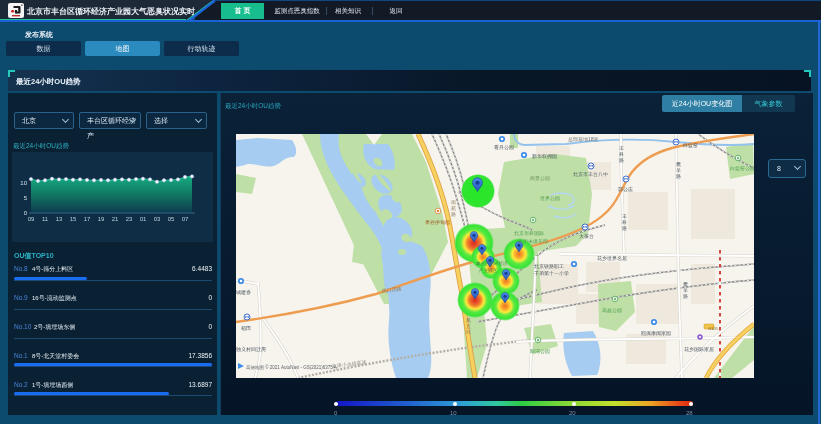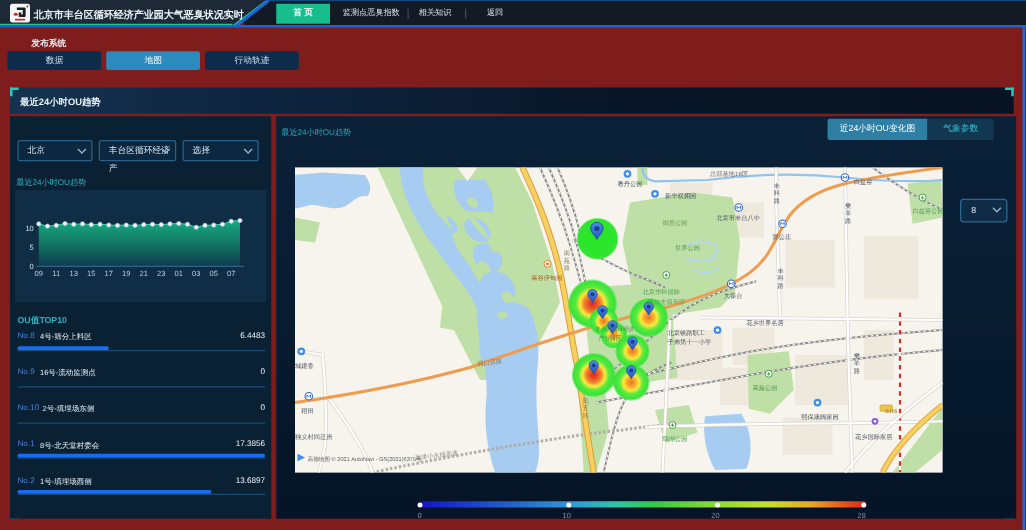--- a/index.html
+++ b/index.html
@@ -1,18 +1,18 @@
 <!DOCTYPE html>
 <html><head>
 <meta charset="utf-8">
 <style>
   * { margin:0; padding:0; box-sizing:border-box; }
   html,body { width:821px; height:424px; overflow:hidden; background:#04101f; font-family:"Liberation Sans", sans-serif; }
   .abs { position:absolute; }
-  #stage { position:relative; width:821px; height:424px; background:#7f1d1d; }
+  #stage { position:relative; width:821px; height:424px; background:#0c4a6e; }
   #navstrip { left:195px; top:0; width:626px; height:20px; background:#121a26; border-top:1px solid #10457e; }
   #hdrleft { left:0; top:0; width:213px; height:20px; background:#1d2936; clip-path:polygon(0 0,213px 0,186px 100%,0 100%); }
   #diag1 { left:187px; top:20px; width:34px; height:2.5px; background:#1a64d8; transform:rotate(-37.9deg); transform-origin:0 0; }
   #diag2 { left:185px; top:21px; width:34px; height:1px; background:#27c49e; transform:rotate(-37.9deg); transform-origin:0 0; }
   #underline { left:0; top:20px; width:821px; height:2px; background:#1a61d4; }
   #underglow { left:0; top:19px; width:186px; height:1px; background:#27c49e; }
   #logo { left:8px; top:3px; width:16px; height:15px; background:#f5f5f5; border-radius:2px; }
   #title { left:27px; top:6px; font-size:8px; font-weight:bold; color:#eef3f8; letter-spacing:0px; white-space:nowrap; }
   .navbtn { top:3px; height:16px; font-size:6.5px; color:#dbe4ee; text-align:center; line-height:16px; }
   #nav1 { left:221px; width:43px; background:#17bd8c; color:#fff; font-weight:bold; font-size:7px; }

